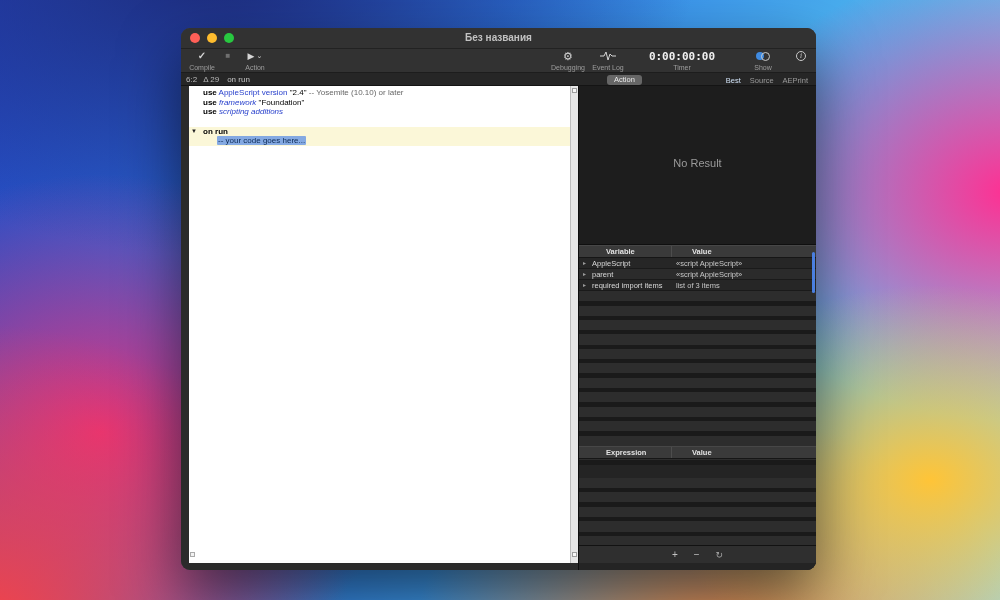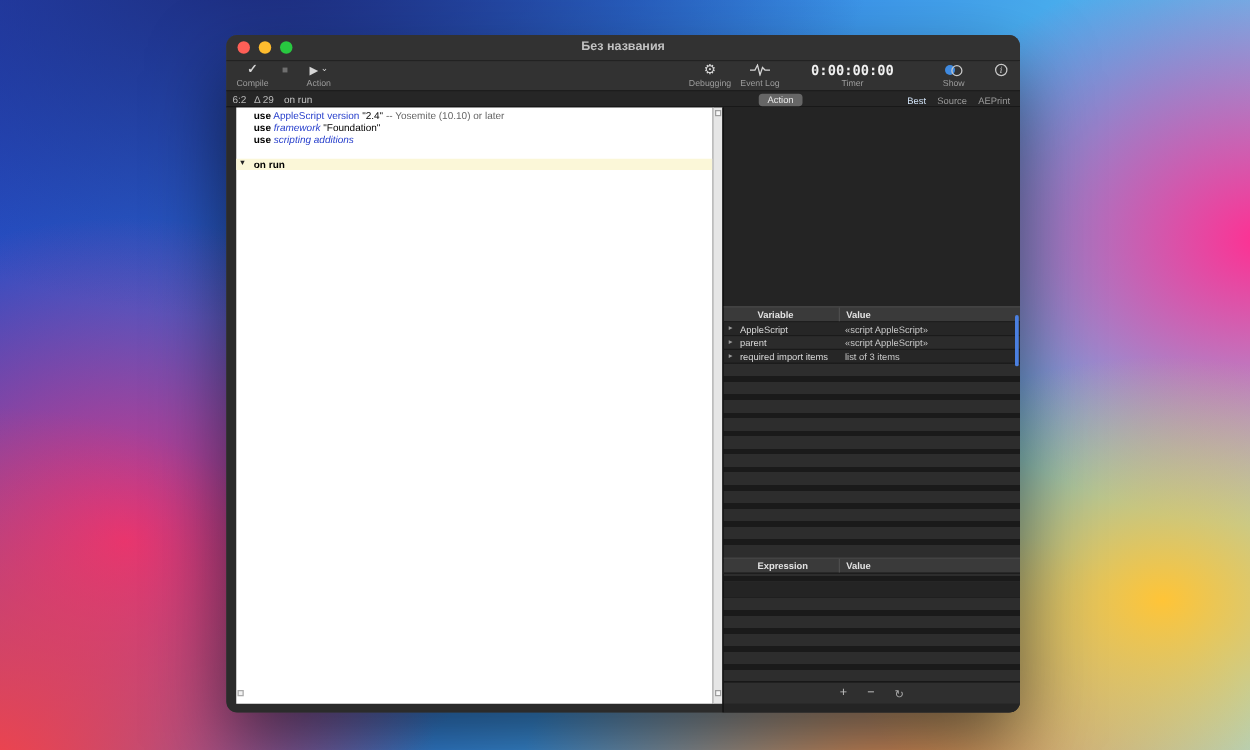--- a/index.html
+++ b/index.html
@@ -81,21 +81,21 @@
   .scroll-marker.bottom{top:466px;}
   .fold-column-marker{position:absolute;left:1px;top:466px;width:5px;height:5px;background:#f2f2f2;border:1px solid #aaa;box-sizing:border-box;}
 
   
   .right-panel{position:absolute;left:397px;top:0;width:238px;height:484px;background:#242424;border-left:1px solid #0d0d0d;box-sizing:border-box;}
   .result-area{position:absolute;left:0;top:0;width:100%;height:159px;background:#1d1d1d;border-bottom:1px solid #0f0f0f;box-sizing:border-box;}
   .no-result{position:absolute;width:100%;top:71px;text-align:center;font-size:11px;color:#9a9a9a;}
 
   .tbl-header{position:absolute;left:0;width:100%;height:13px;background:#3a3a3a;border-top:1px solid #474747;border-bottom:1px solid #161616;box-sizing:border-box;font-size:7.5px;font-weight:bold;color:#e3e3e3;line-height:11px;}
   .tbl-header .c1{position:absolute;left:7px;margin-left:20px;}
-  .tbl-header .c2{position:absolute;left:92px;border-left:1px solid #4d4d4d;padding-left:5px;height:11px;}
+  .tbl-header .c2{position:absolute;left:92px;border-left:1px solid #4d4d4d;padding-left:20px;height:11px;}
   .var-header{top:159px;}
   .watch-header{top:360px;text-align:center;}
 
   .var-rows{position:absolute;left:0;top:172px;width:100%;height:33px;}
   .var-row{position:relative;height:11px;line-height:11px;font-size:7.5px;color:#d8d8d8;border-bottom:1px solid #1a1a1a;box-sizing:border-box;}
   .var-row:nth-child(odd){background:#262626;}
   .var-row:nth-child(even){background:#2b2b2b;}
   .disc{position:absolute;left:4px;top:0;font-size:6px;color:#9a9a9a;}
   .vname{position:absolute;left:13px;top:0;white-space:nowrap;}
   .vval{position:absolute;left:97px;top:0;color:#c6c6c6;white-space:nowrap;}
@@ -202,30 +202,36 @@
         <div class="code-line">
           <span class="kw">use</span>
           <span class="itblue">scripting additions</span>
         </div>
         <div class="code-line"></div>
         <div class="code-line hl">
           <span class="fold open">▼</span>
           <span class="kw">on</span>
           <span class="kw">run</span>
         </div>
+        <div class="code-line hl indent">
+          <span class="selection">-- your code goes here...</span>
+        </div>
         <div class="fold-column-marker"></div>
       </div>
 
       <div class="code-scroll-strip">
         <div class="scroll-marker top"></div>
         <div class="scroll-marker bottom"></div>
       </div>
 
       <div class="right-panel">
 
+        <div class="result-area">
+          <div class="no-result">No Result</div>
+        </div>
 
         <div class="tbl-header var-header">
           <span class="c1">Variable</span>
           <span class="c2">Value</span>
         </div>
 
         <div class="var-rows">
           <div class="var-row">
             <span class="disc">▸</span>
             <span class="vname">AppleScript</span>

